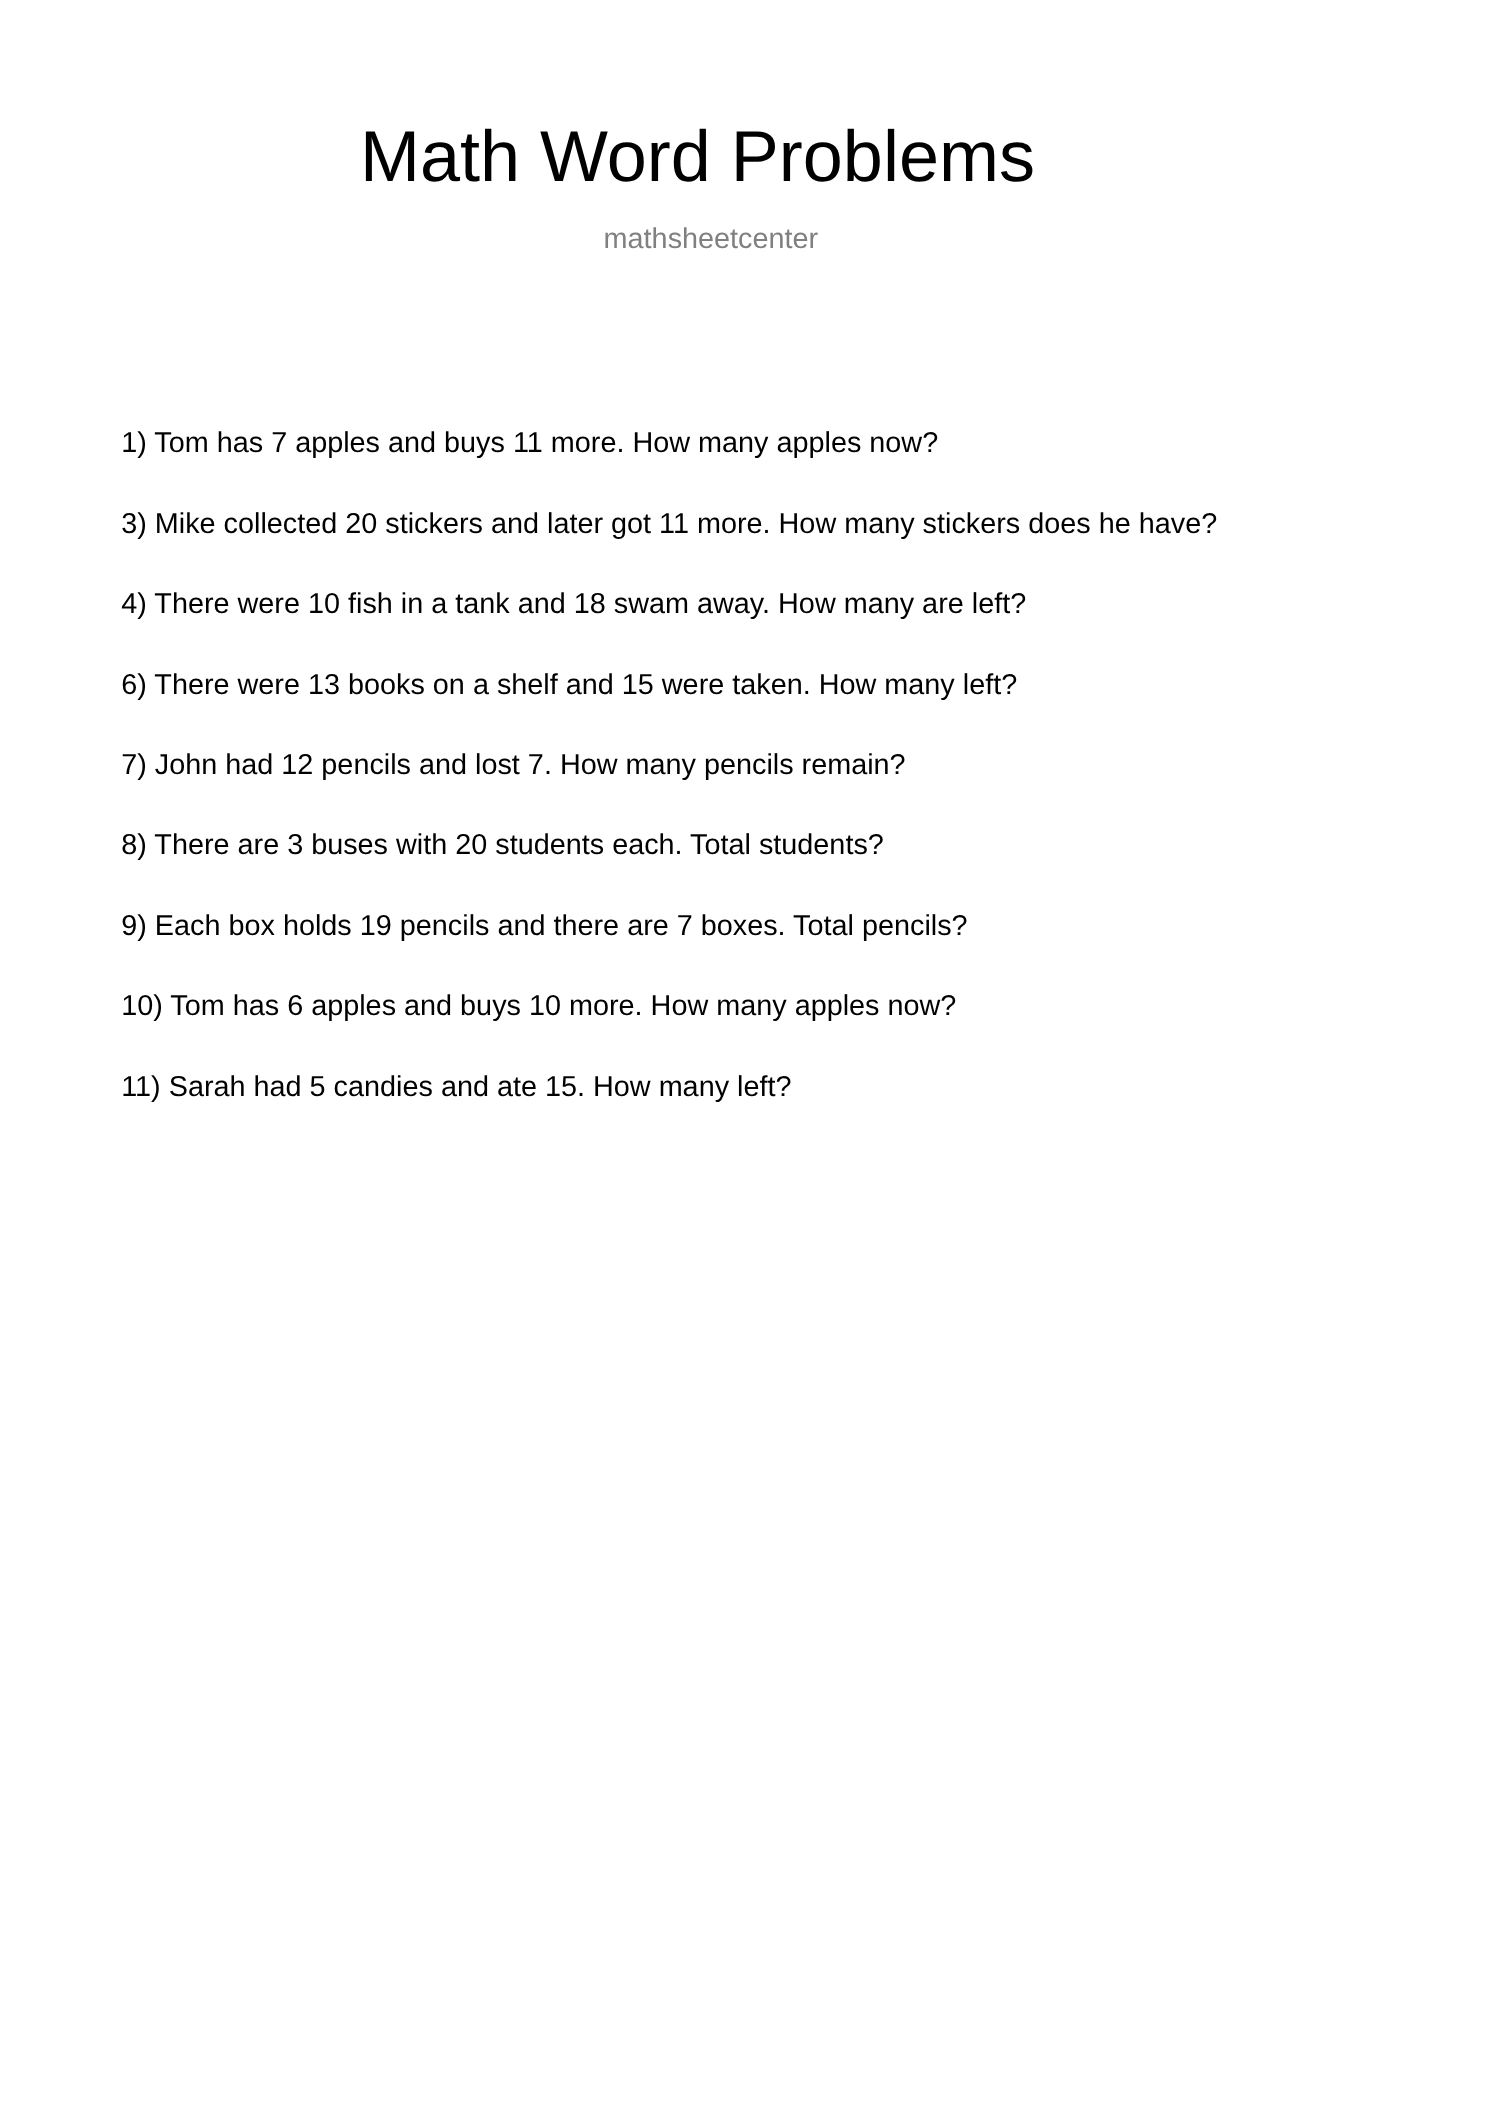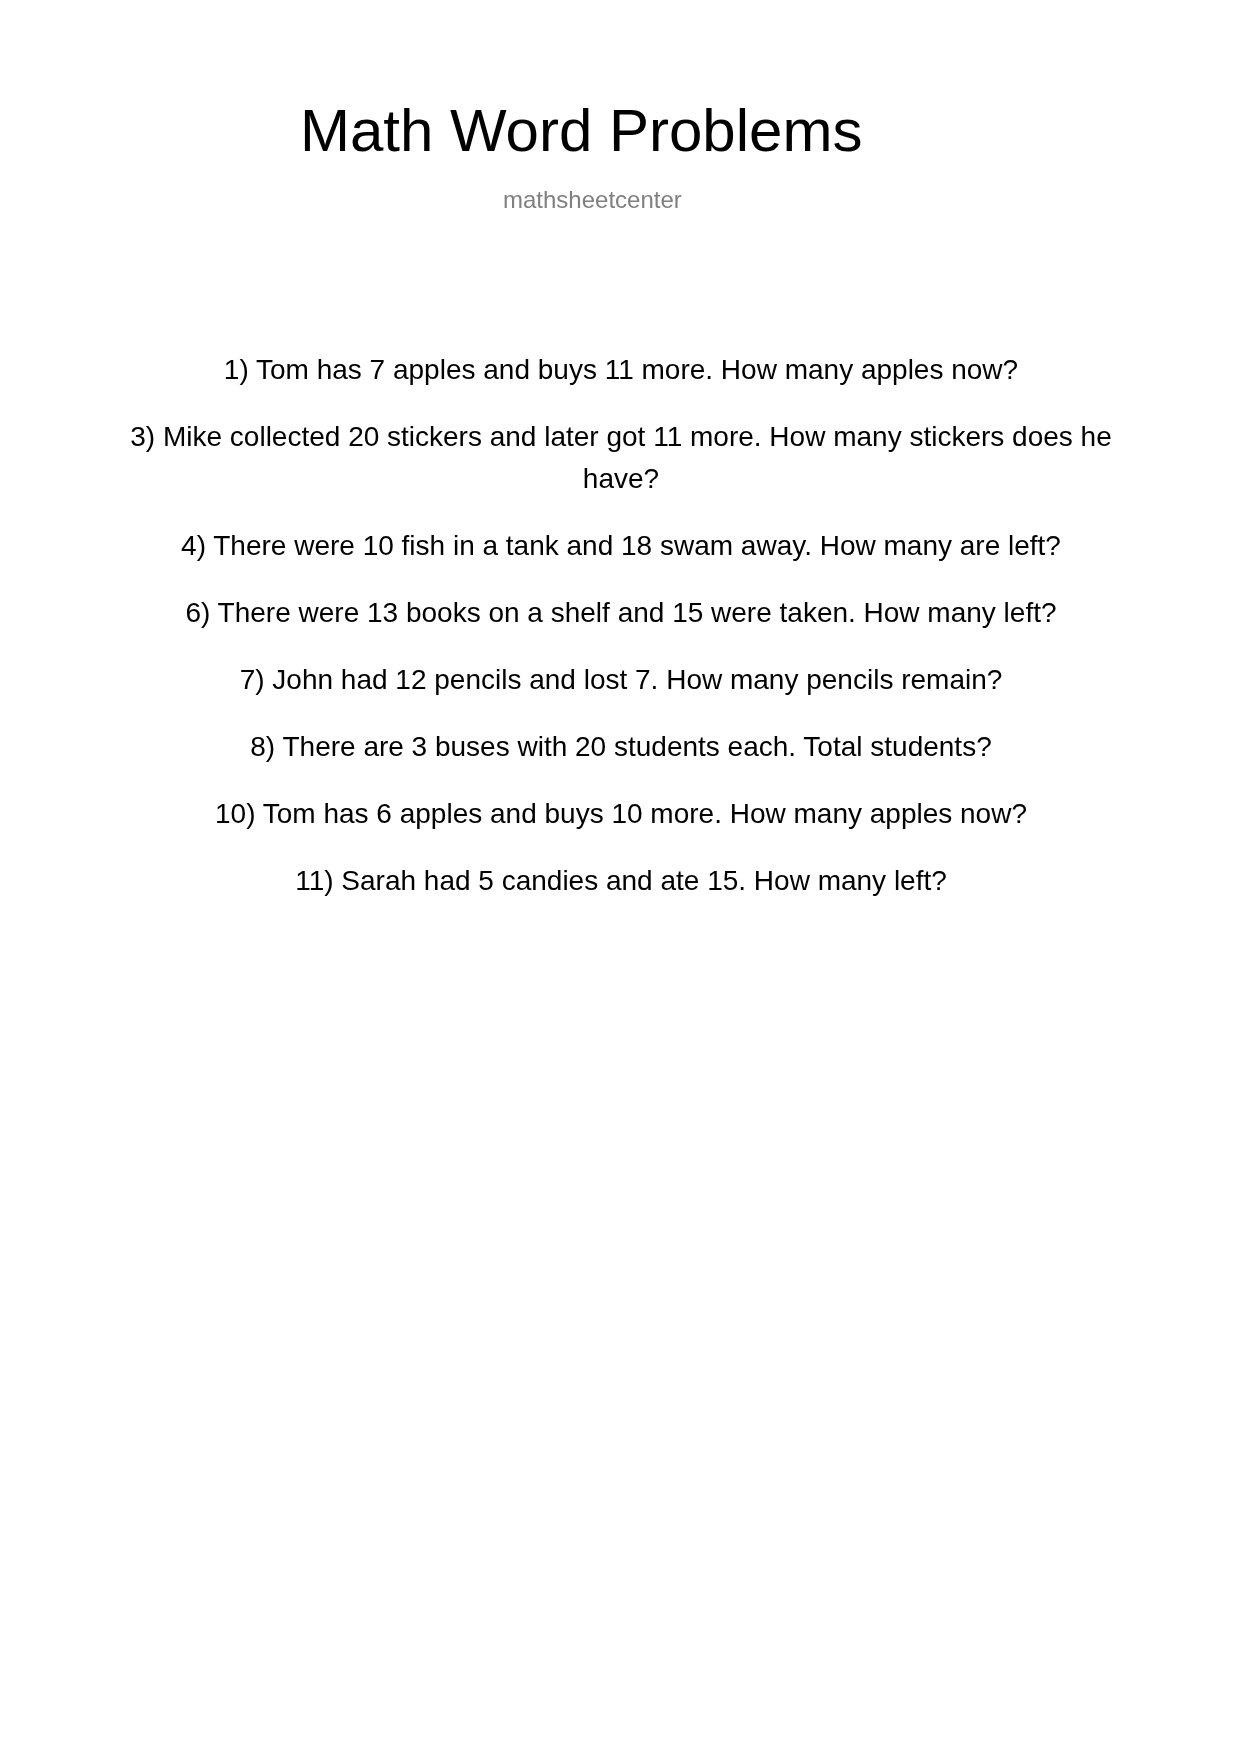--- a/index.html
+++ b/index.html
@@ -3,30 +3,31 @@
 <meta charset="utf-8">
 <style>
   html, body { margin: 0; padding: 0; background: #ffffff; }
   body { width: 1240px; height: 1754px; position: relative; overflow: hidden;
          font-family: "Liberation Sans", sans-serif; color: #000; }
   .title { position: absolute; left: 300px; top: 95px; margin: 0;
            font-size: 60px; font-weight: normal; line-height: 72px; white-space: nowrap; }
   .subtitle { position: absolute; left: 503px; top: 180px; margin: 0;
               font-size: 24px; line-height: 40px; color: #808080; white-space: nowrap; }
   .problems { position: absolute; left: 101px; top: 349px; width: 1040px; margin: 0; padding: 0; list-style: none; }
-  .problem { font-size: 28px; line-height: 42px; margin: 0 0 25px 0; padding: 0; text-align: center; }
+  .problem { font-size: 24px; line-height: 42px; margin: 0 0 25px 0; padding: 0; }
 </style>
 </head>
 <body>
 
 <h1 class="title">Math Word Problems</h1>
 <div class="subtitle">mathsheetcenter</div>
 
 <ol class="problems">
   <li class="problem">1) Tom has 7 apples and buys 11 more. How many apples now?</li>
   <li class="problem">3) Mike collected 20 stickers and later got 11 more. How many stickers does he have?</li>
   <li class="problem">4) There were 10 fish in a tank and 18 swam away. How many are left?</li>
   <li class="problem">6) There were 13 books on a shelf and 15 were taken. How many left?</li>
   <li class="problem">7) John had 12 pencils and lost 7. How many pencils remain?</li>
   <li class="problem">8) There are 3 buses with 20 students each. Total students?</li>
+  <li class="problem">9) Each box holds 19 pencils and there are 7 boxes. Total pencils?</li>
   <li class="problem">10) Tom has 6 apples and buys 10 more. How many apples now?</li>
   <li class="problem">11) Sarah had 5 candies and ate 15. How many left?</li>
 </ol>
 
 </body></html>

